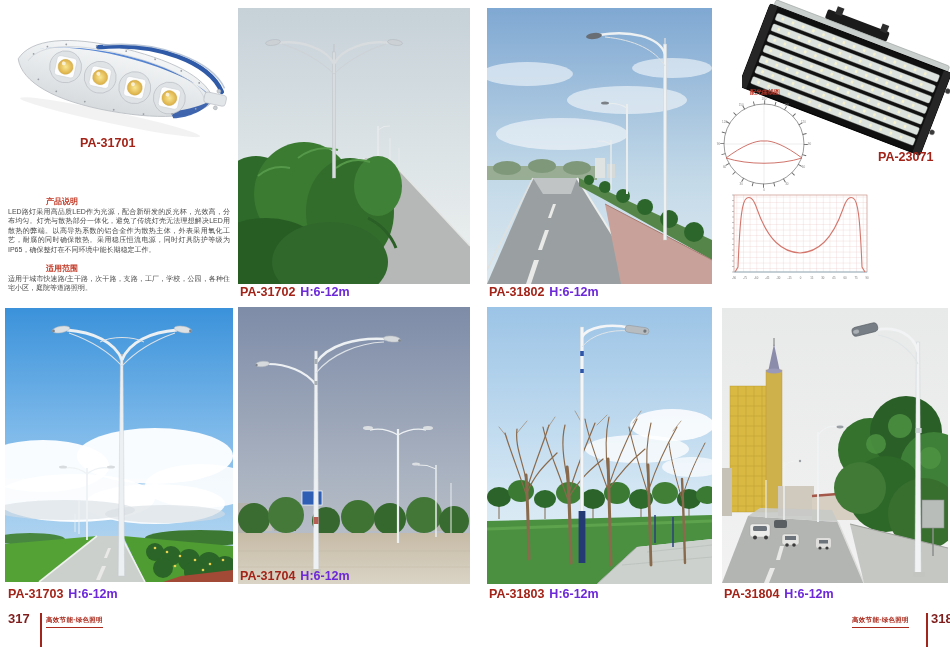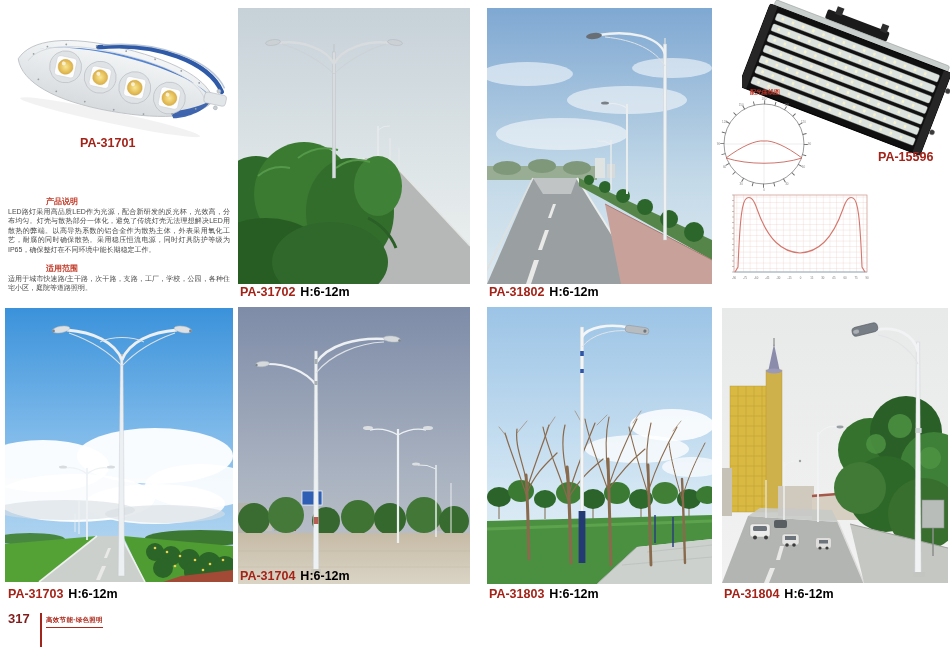--- a/index.html
+++ b/index.html
@@ -2,21 +2,21 @@
 <html><head>
 <meta charset="utf-8">
 <style>
   html,body{margin:0;padding:0;background:#ffffff;}
   .page{position:relative;width:950px;height:662px;background:#fff;overflow:hidden;
         font-family:"Liberation Sans","DejaVu Sans",sans-serif;}
   .abs{position:absolute;}
   svg{display:block;}
   .plabel{position:absolute;font-size:12.5px;font-weight:bold;white-space:nowrap;line-height:14px;}
   .plabel .code{color:#a42318;}
-  .plabel .spec{color:#000000;margin-left:5px;}
+  .plabel .spec{color:#6d28d9;margin-left:5px;}
   .heading{position:absolute;font-size:8px;font-weight:bold;color:#c23b28;line-height:9px;margin-left:38px;}
   .body-text{position:absolute;font-size:7px;line-height:9.4px;color:#4a4a4a;text-align:justify;}
   .chart-title{position:absolute;font-size:6px;font-weight:bold;color:#c0392b;text-align:center;}
   .pageno{position:absolute;font-size:13px;font-weight:bold;color:#7f1d1d;line-height:14px;}
   .vline{position:absolute;width:1.5px;height:34px;background:#a1251b;}
   .slogan{position:absolute;font-size:6.5px;font-weight:bold;color:#ab2a1c;letter-spacing:.3px;
           border-bottom:1px solid #ab2a1c;padding-bottom:1.5px;white-space:nowrap;}
 </style>
 </head>
 <body>
@@ -241,21 +241,21 @@
           <line x1="22" y1="99.6" x2="184" y2="99.6"></line>
         </g>
       </g>
       <rect x="6" y="22" width="8" height="88" fill="#262626"></rect>
         <rect x="192" y="22" width="8" height="88" fill="#262626"></rect>
       <circle cx="203" cy="40" r="2.5" fill="#3a3a3a" stroke="#777" stroke-width="0.4"></circle>
       <circle cx="203" cy="84" r="2.5" fill="#3a3a3a" stroke="#777" stroke-width="0.4"></circle>
     </g>
   </svg>
   <div class="plabel" style="left:878px;top:150px">
-    <span class="code">PA-15596</span>
+    <span class="code">PA-23071</span>
   </div>
 
   <div class="chart-title" style="left:730px;top:88px;width:70px">配光曲线图</div>
   <svg class="abs" style="left:710px;top:94px" width="110" height="100" viewBox="0 0 110 100">
     <line x1="54" y1="10" x2="54" y2="90" stroke="#cfcfcf" stroke-width="0.4"></line>
     <line x1="14" y1="50" x2="94" y2="50" stroke="#cfcfcf" stroke-width="0.4"></line>
     <circle cx="54" cy="50" r="40" fill="none" stroke="#555" stroke-width="0.6"></circle>
     <circle cx="54" cy="50" r="41.8" fill="none" stroke="#666" stroke-width="4" stroke-dasharray="0.9 10.04"></circle>
     <g font-size="3" fill="#888" text-anchor="middle">
       <text x="54" y="6.2">180</text>
@@ -623,14 +623,19 @@
   </svg>
   <div class="plabel" style="left:724px;top:587px">
     <span class="code">PA-31804</span><span class="spec">H:6-12m</span>
   </div>
 
   <div class="abs" style="left:8px;top:612px;width:200px;height:40px">
     <div class="pageno" style="left:0;top:0">317</div>
     <div class="vline" style="left:32px;top:1px"></div>
     <div class="slogan" style="left:38px;top:4px">高效节能·绿色照明</div>
   </div>
+  <div class="abs" style="left:850px;top:612px;width:100px;height:40px">
+    <div class="slogan" style="left:2px;top:4px">高效节能·绿色照明</div>
+    <div class="vline" style="left:76px;top:1px"></div>
+    <div class="pageno" style="left:81px;top:0">318</div>
+  </div>
 
 </div>
 
 </body></html>

